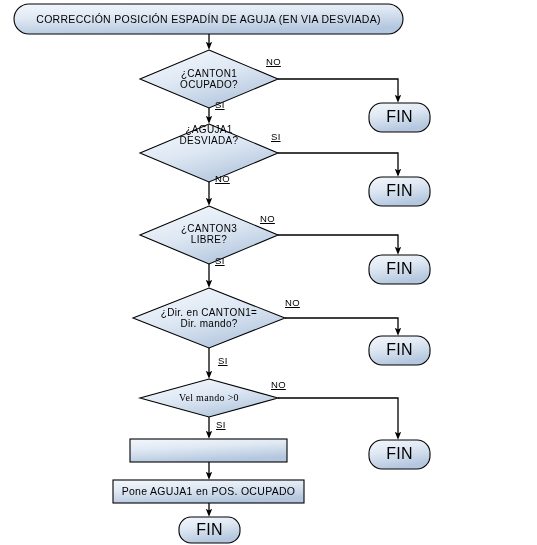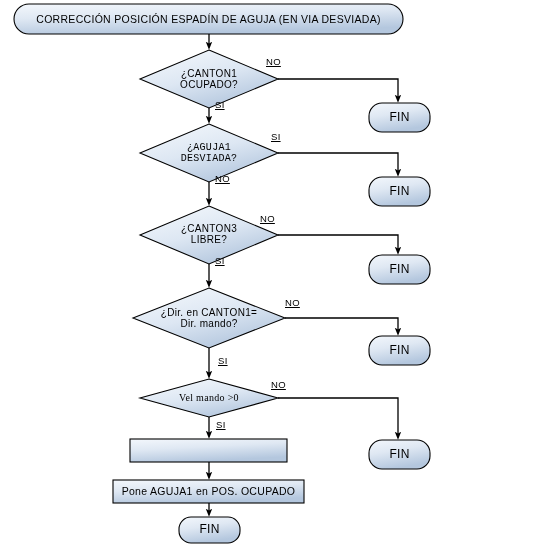--- a/index.html
+++ b/index.html
@@ -40,21 +40,21 @@
   .lbl-title {
     font-size: 10.5px;
   }
   .lbl-decision {
     font-size: 10px;
   }
   .lbl-process {
     font-size: 10.5px;
   }
   .lbl-terminator {
-    font-size: 12px;
+    font-size: 16px;
   }
   .edge-label {
     position: absolute;
     font-size: 9.5px;
     color: #000000;
     letter-spacing: 0.3px;
     pointer-events: none;
     white-space: nowrap;
     text-decoration: underline;
   }
@@ -129,21 +129,21 @@
     <line x1="209" y1="462" x2="209" y2="476" stroke="#000000" stroke-width="1.3" marker-end="url(#arrow)"></line>
 
     <line x1="209" y1="503" x2="209" y2="513" stroke="#000000" stroke-width="1.3" marker-end="url(#arrow)"></line>
   </svg>
 
   <div class="node-label lbl-title" style="left:14px; top:4px; width:389px; height:30px;">CORRECCIÓN POSICIÓN ESPADÍN DE AGUJA (EN VIA DESVIADA)</div>
 
   <div class="node-label lbl-decision" style="left:140px; top:55px; width:138px; height:48px;">¿CANTON1
 OCUPADO?</div>
 
-  <div class="node-label lbl-decision" style="left:140px; top:129px; width:138px; height:48px;font-family:Liberation Mono, monospace;">¿AGUJA1
+  <div class="node-label lbl-decision" style="left:140px; top:111px; width:138px; height:48px;">¿AGUJA1
 DESVIADA?</div>
 
   <div class="node-label lbl-decision" style="left:140px; top:210px; width:138px; height:48px;">¿CANTON3
 LIBRE?</div>
 
   <div class="node-label lbl-decision" style="left:133px; top:294px; width:152px; height:48px;">¿Dir. en CANTON1=
 Dir. mando?</div>
 
   <div class="node-label lbl-decision" style="left:140px; top:387px; width:138px; height:22px;font-family:Liberation Serif, serif;">Vel mando &gt;0</div>
 

